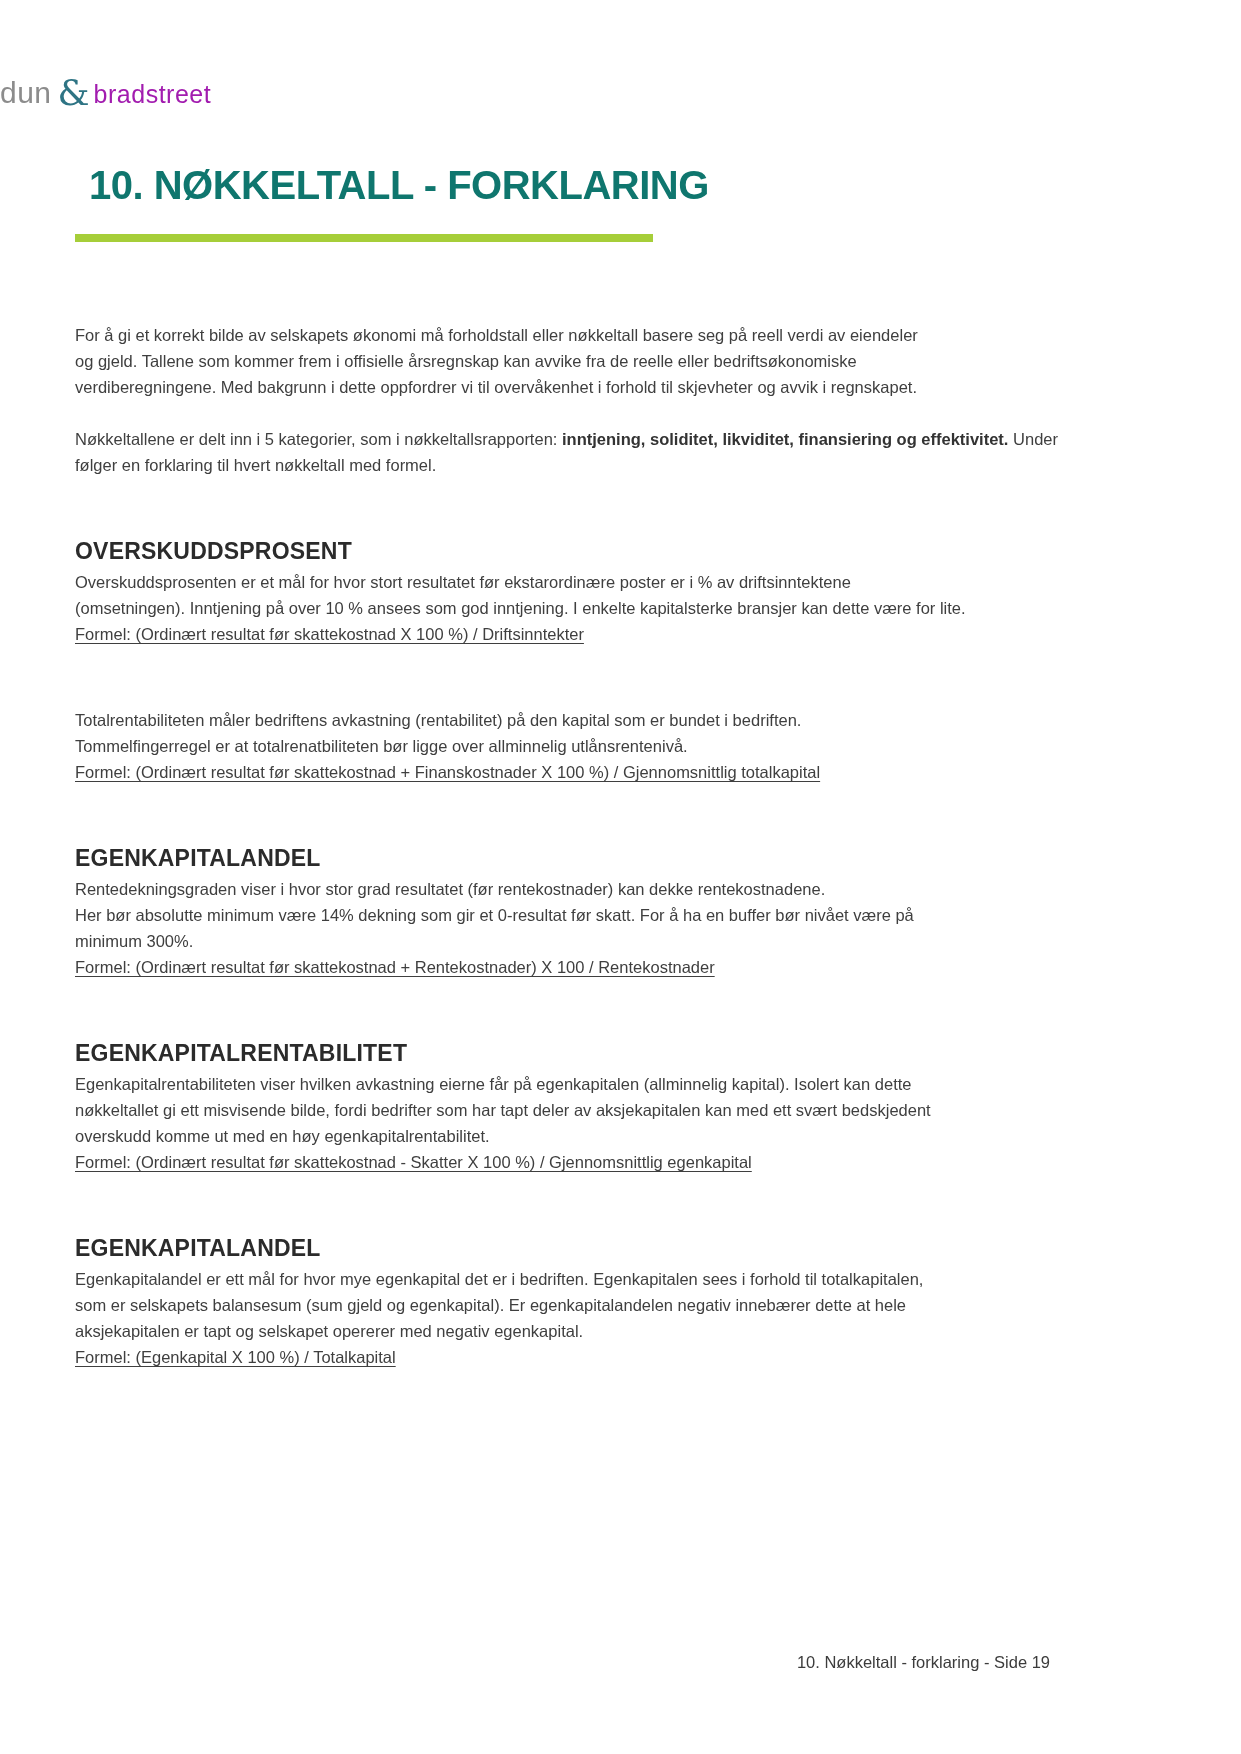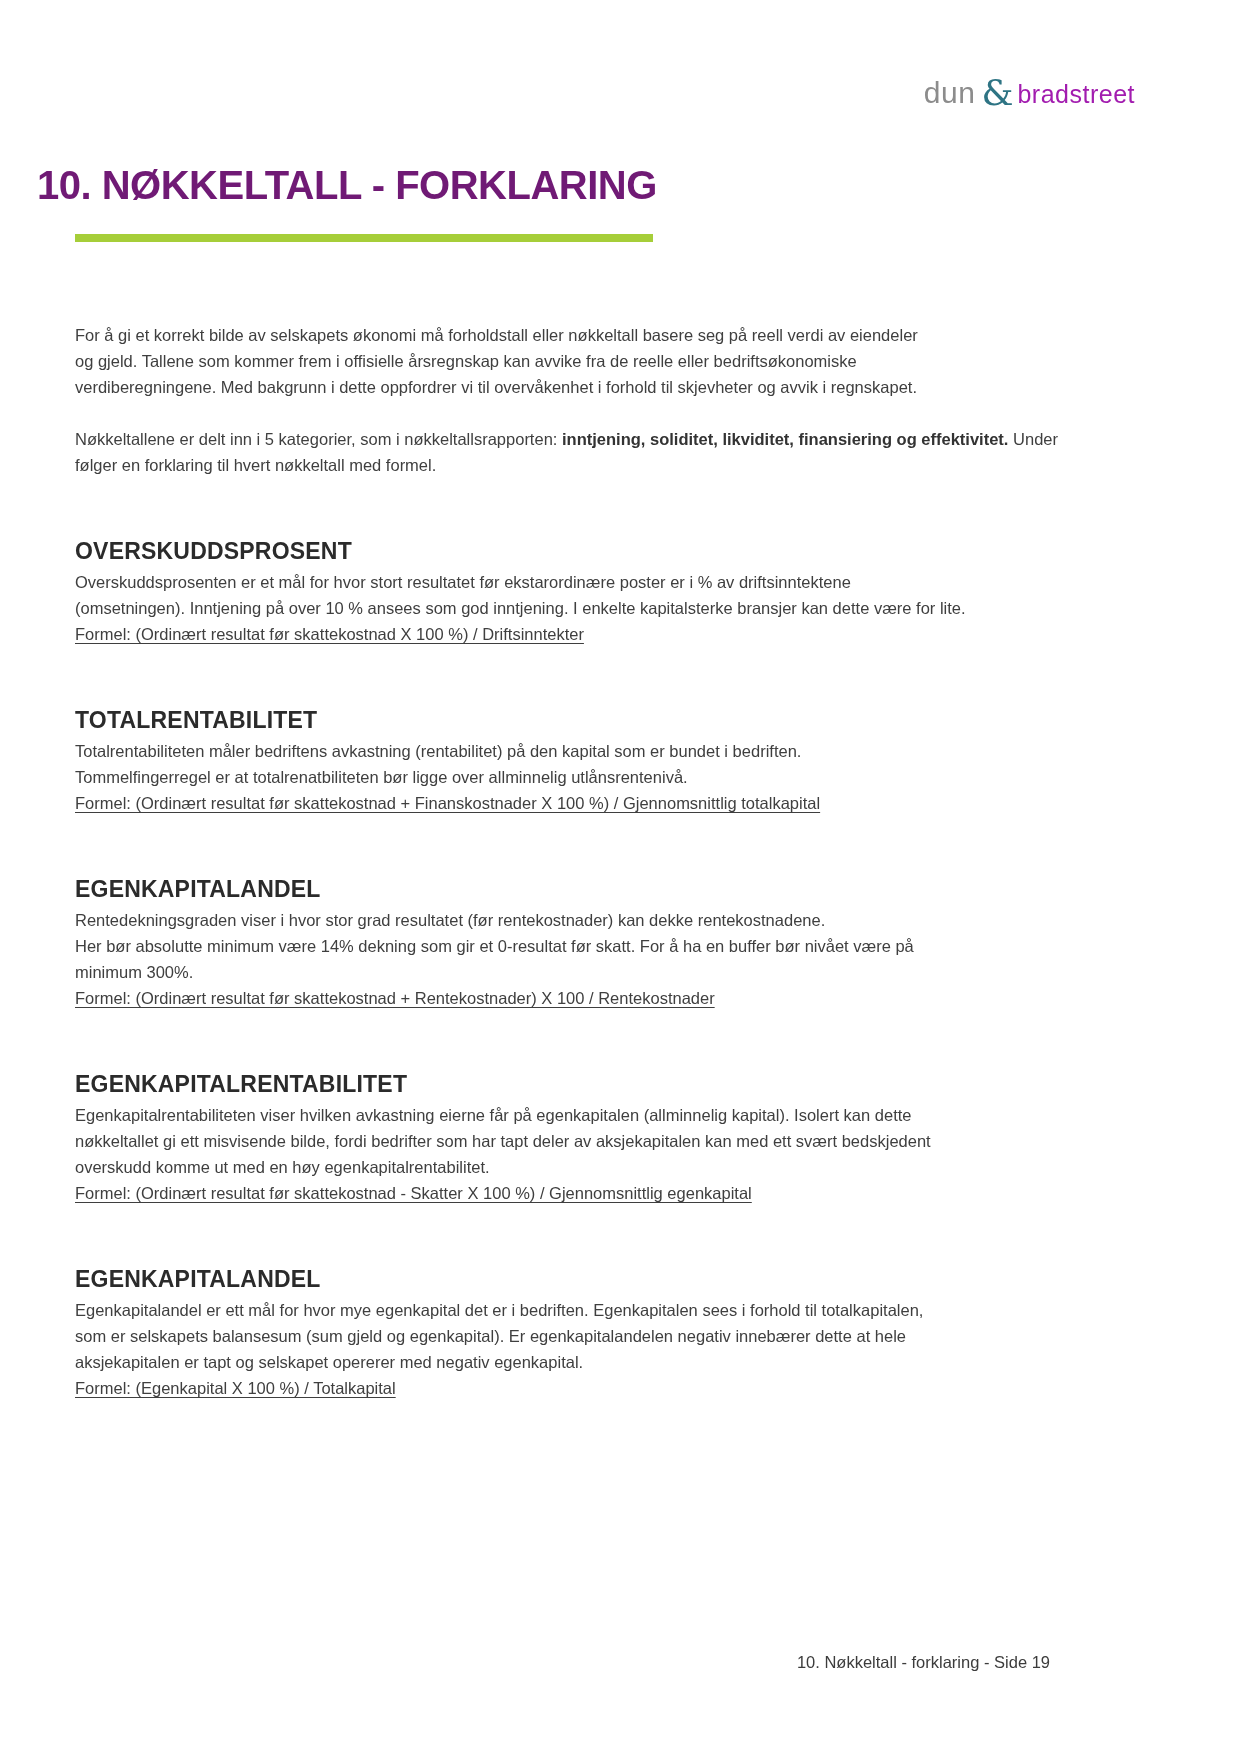--- a/index.html
+++ b/index.html
@@ -11,21 +11,20 @@
     position: relative;
     width: 1241px;
     height: 1754px;
     background: #ffffff;
     font-family: "Liberation Sans", sans-serif;
     overflow: hidden;
   }
   .logo-row {
     padding-top: 70px;
     padding-right: 106px;
-    text-align: right;
   }
   .logo {
     display: inline-flex;
     align-items: baseline;
     white-space: nowrap;
   }
   .logo-dun {
     font-size: 30px;
     font-weight: 400;
     color: #8c8c8c;
@@ -40,25 +39,25 @@
     position: relative;
     top: 2px;
   }
   .logo-brad {
     font-size: 25px;
     font-weight: 400;
     color: #a21caf;
     letter-spacing: 0.5px;
   }
   .title {
-    margin: 52px 0 0 37px;
+    margin: 52px 0 0 89px;
     font-size: 40px;
     font-weight: bold;
     letter-spacing: -0.5px;
-    color: #701a75;
+    color: #0f766e;
   }
   .rule {
     margin: 26px 0 0 75px;
     width: 578px;
     height: 8px;
     background: #A6CE39;
   }
   .content {
     margin: 80px 75px 0 75px;
     max-width: 1000px;
@@ -125,21 +124,20 @@
     <p class="body-text intro-2"><span>Nøkkeltallene er delt inn i 5 kategorier, som i nøkkeltallsrapporten: </span><span class="bold">inntjening, soliditet, likviditet, finansiering og effektivitet.</span><span> Under følger en forklaring til hvert nøkkeltall med formel.</span></p>
 
     <section class="kpi-section">
       <h2 class="section-heading">OVERSKUDDSPROSENT</h2>
       <p class="body-text">Overskuddsprosenten er et mål for hvor stort resultatet før ekstarordinære poster er i % av driftsinntektene
 (omsetningen). Inntjening på over 10 % ansees som god inntjening. I enkelte kapitalsterke bransjer kan dette være for lite.</p>
       <p class="formula">Formel: (Ordinært resultat før skattekostnad X 100 %) / Driftsinntekter</p>
     </section>
 
     <section class="kpi-section">
-      <h2 class="section-heading">TOTALRENTABILITET</h2>
       <p class="body-text">Totalrentabiliteten måler bedriftens avkastning (rentabilitet) på den kapital som er bundet i bedriften.
 Tommelfingerregel er at totalrenatbiliteten bør ligge over allminnelig utlånsrentenivå.</p>
       <p class="formula">Formel: (Ordinært resultat før skattekostnad + Finanskostnader X 100 %) / Gjennomsnittlig totalkapital</p>
     </section>
 
     <section class="kpi-section">
       <h2 class="section-heading">EGENKAPITALANDEL</h2>
       <p class="body-text">Rentedekningsgraden viser i hvor stor grad resultatet (før rentekostnader) kan dekke rentekostnadene.
 Her bør absolutte minimum være 14% dekning som gir et 0-resultat før skatt. For å ha en buffer bør nivået være på
 minimum 300%.</p>

